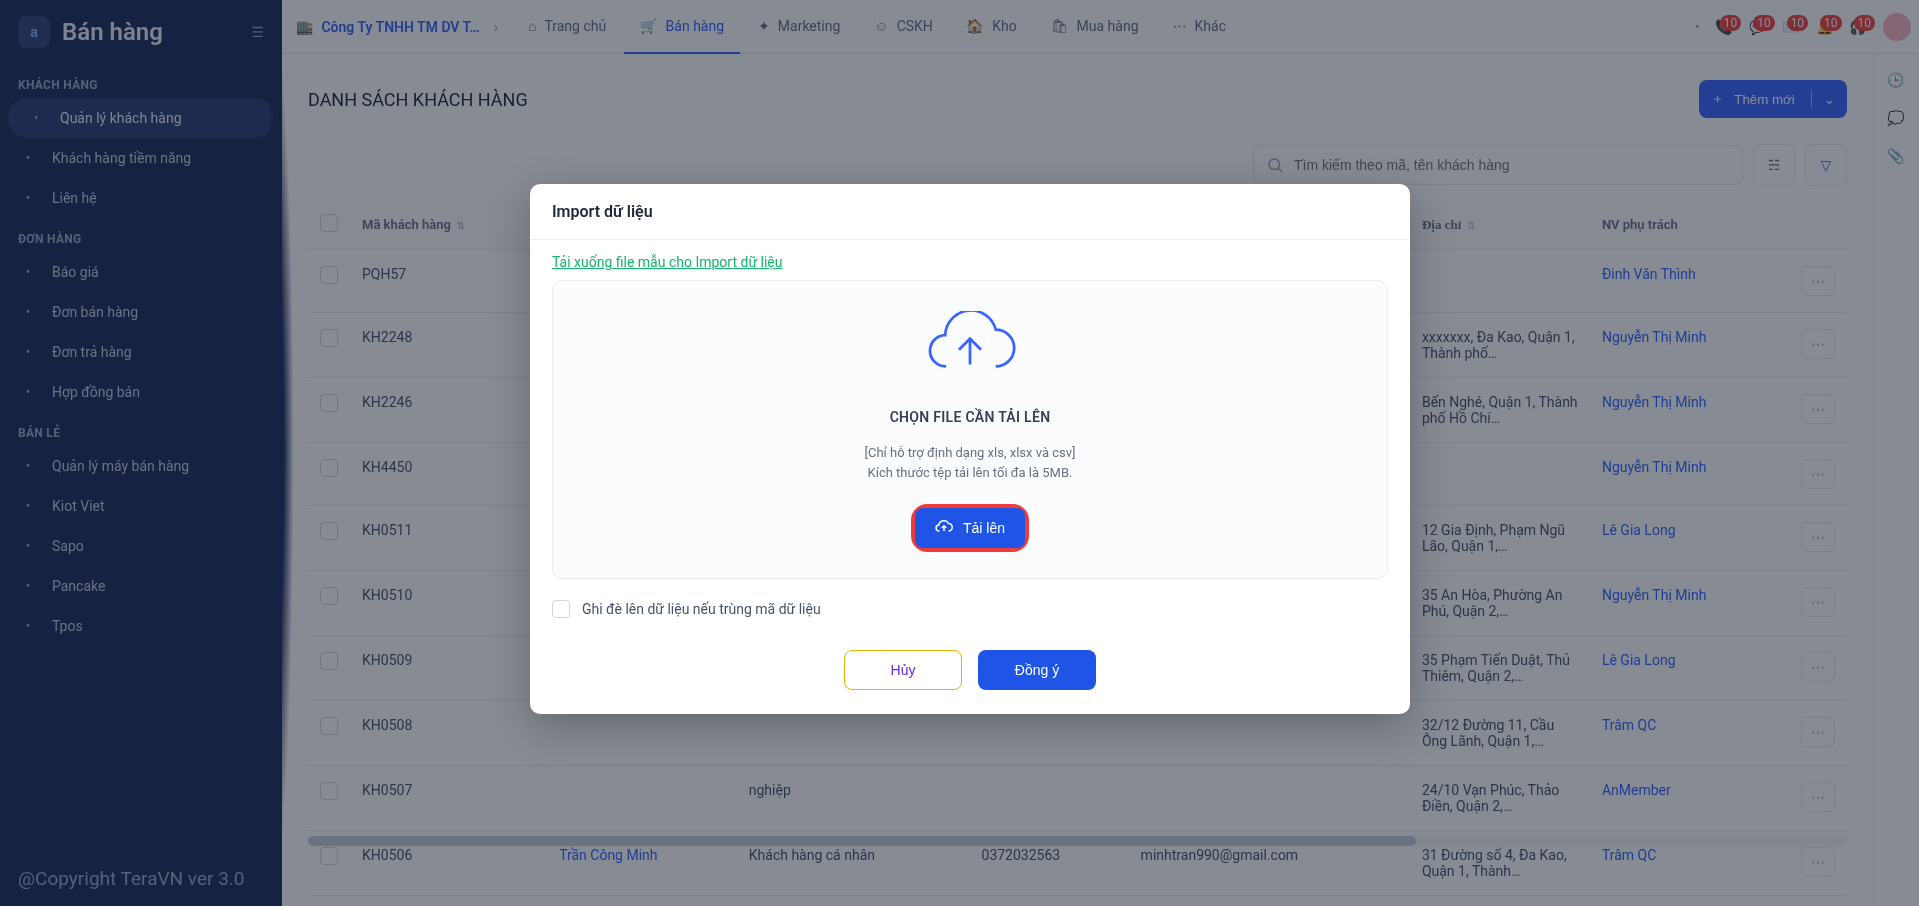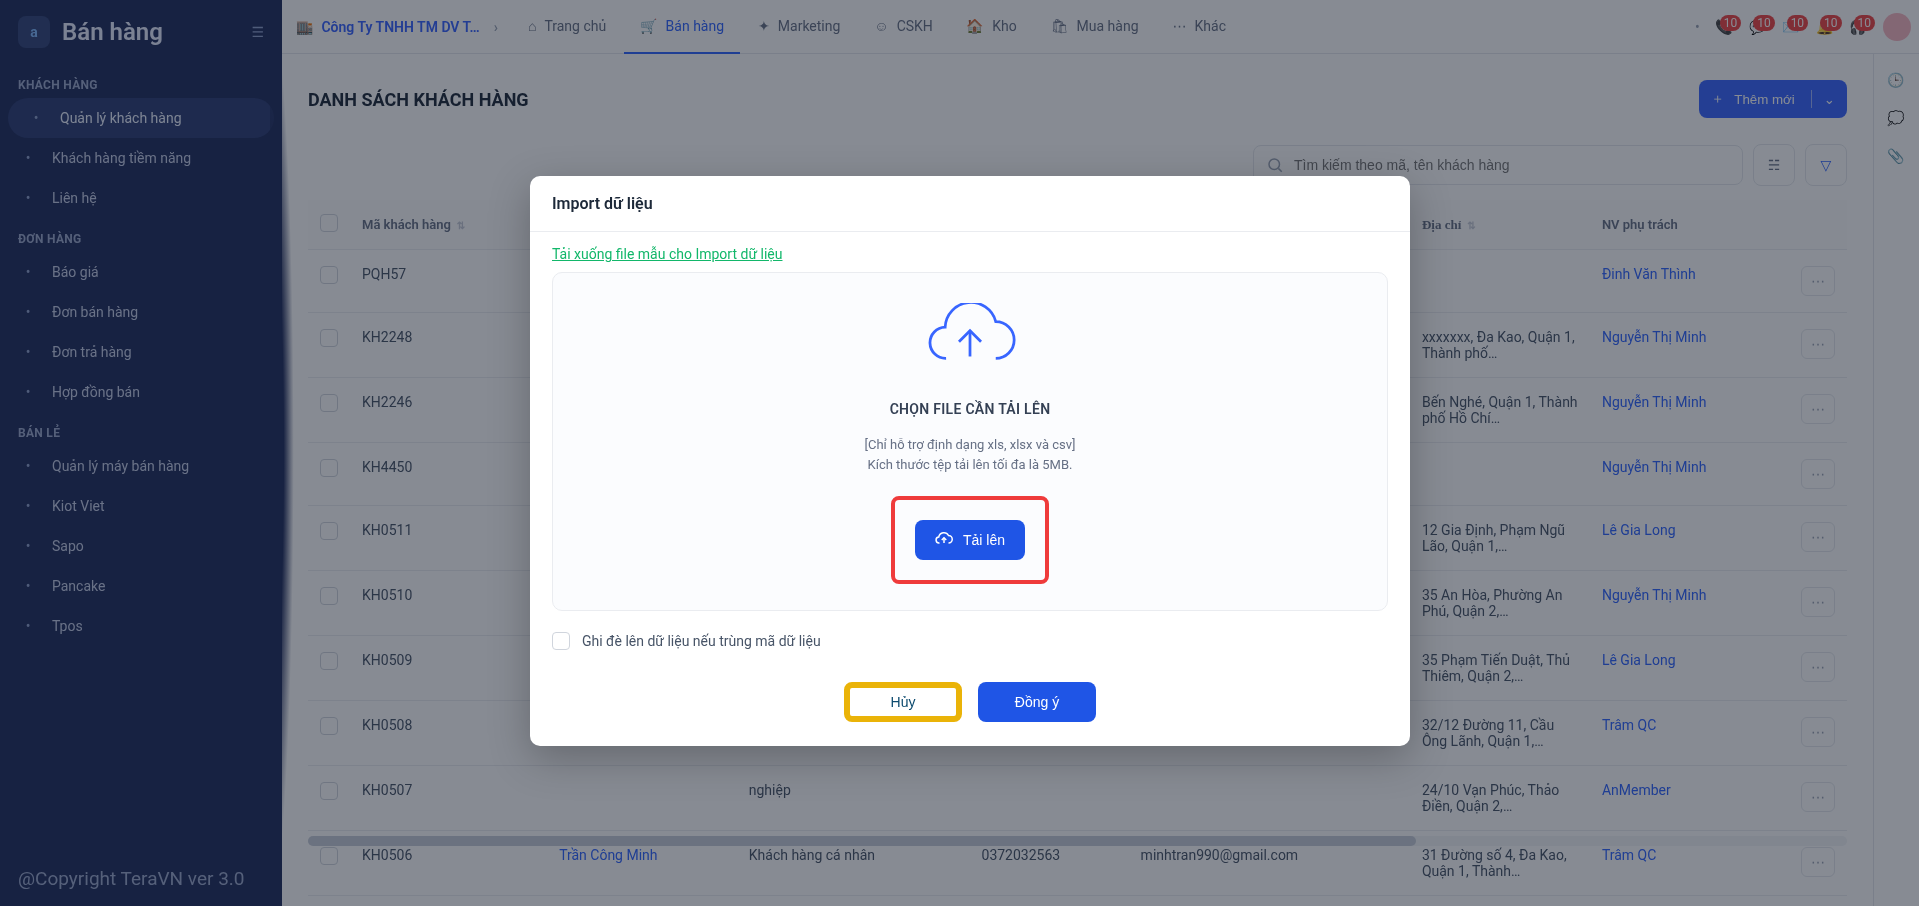--- a/index.html
+++ b/index.html
@@ -29,21 +29,21 @@
   .top-right{margin-left:auto;display:flex;align-items:center;gap:16px;color:#98a2b3;}
   .noti{position:relative;}
   .noti .badge{position:absolute;top:-4px;right:-8px;background:#ef4444;color:#fff;border-radius:10px;font-size:12px;padding:1px 4px;min-width:16px;text-align:center;}
   .avatar{width:28px;height:28px;border-radius:50%;background:#f7b6c1;}
   
   
   .rightrail{position:absolute;right:0;top:54px;width:46px;height:calc(906px - 54px);border-left:1px solid #e4e7ec;display:flex;flex-direction:column;align-items:center;gap:22px;padding-top:18px;color:#98a2b3;}
   
   
   .content{position:absolute;left:282px;top:54px;right:46px;bottom:0;padding:22px 26px 0 26px;display:flex;flex-direction:column;}
-  .page-title{font-size:18px;font-weight:700;color:#1d2939;}
+  .page-title{font-size:18px;font-weight:400;color:#1d2939;}
   .toolbar{display:flex;align-items:center;margin-top:4px;}
   .add-btn{margin-left:auto;background:#3865ff;color:#fff;border:none;border-radius:8px;padding:10px 12px;display:flex;align-items:center;gap:10px;cursor:pointer;}
   .add-btn .sep{width:1px;height:18px;background:rgba(255,255,255,.5);margin:0 2px 0 6px;}
   .searchrow{display:flex;align-items:center;gap:10px;margin-top:26px;}
   .search{flex:0 0 490px;margin-left:auto;display:flex;align-items:center;gap:10px;border:1px solid #e4e7ec;border-radius:8px;padding:10px 12px;color:#98a2b3;}
   .search input{border:none;outline:none;flex:1;font-size:14px;color:#344054;}
   .sqbtn{width:42px;height:42px;border:1px solid #e4e7ec;border-radius:8px;display:flex;align-items:center;justify-content:center;color:#2f64ff;cursor:pointer;}
   .sqbtn.gray{color:#667085;}
   
   .tablewrap{margin-top:14px;flex:1;overflow:hidden;position:relative;}
@@ -55,34 +55,34 @@
   .link{color:#2f64ff;}
   .chk{width:18px;height:18px;border:1.5px solid #d0d5dd;border-radius:4px;display:inline-block;}
   .rowmenu{width:34px;height:30px;border:1px solid #e4e7ec;border-radius:6px;display:flex;align-items:center;justify-content:center;color:#98a2b3;cursor:pointer;}
   .hscroll{position:absolute;left:0;right:0;bottom:60px;height:10px;background:#f2f4f7;border-radius:6px;}
   .hscroll .thumb{height:100%;width:72%;background:#c7cdd8;border-radius:6px;}
   
   .pager{display:flex;align-items:center;gap:10px;padding:14px 0 18px;color:#475467;}
   
   
   .overlay{position:absolute;inset:0;background:rgba(16,24,40,.5);}
-  .modal{position:absolute;width:880px;left:530px;top:176px;background:#fff;border-radius:10px;box-shadow:0 12px 40px rgba(0,0,0,.25);overflow:hidden;}
+  .modal{position:absolute;width:880px;left:530px;top:184px;background:#fff;border-radius:10px;box-shadow:0 12px 40px rgba(0,0,0,.25);overflow:hidden;}
   .modal-head{padding:18px 22px;font-size:16px;font-weight:600;color:#1d2939;border-bottom:1px solid #eaecf0;}
   .modal-body{padding:14px 22px 22px;}
   .dl-link{color:#12b76a;font-size:14px;}
   .upload-box{margin-top:10px;border:1px solid #eaecf0;border-radius:10px;background:#fbfcfe;padding:30px 20px 26px;text-align:center;}
   .cloud{width:92px;height:72px;margin:0 auto 26px;}
   .upload-title{font-weight:600;color:#344054;letter-spacing:.3px;}
   .upload-sub{color:#667085;font-size:13px;margin-top:18px;line-height:1.5;}
-  .upload-btn-wrap{margin-top:22px;display:inline-block;border:4px solid #ef3b3b;padding:20px;border-radius:8px;}
+  .upload-btn-wrap{margin-top:22px;display:inline-block;border:4px solid #ef3b3b;padding:0;border-radius:16px;}
   .upload-btn{background:#1f55e6;color:#fff;border:none;border-radius:8px;padding:12px 20px;display:flex;align-items:center;gap:10px;cursor:pointer;font-size:14px;}
   .ow{display:flex;align-items:center;gap:12px;margin-top:21px;color:#475467;}
   .modal-foot{display:flex;gap:16px;justify-content:center;padding:10px 0 24px;}
   .btn{min-width:118px;height:40px;border-radius:8px;font-size:14px;cursor:pointer;}
-  .btn-outline{background:#fff;border:6px solid #eab308;color:#0c4a6e;}
+  .btn-outline{background:#fff;border:1px solid #eab308;color:#6d28d9;}
   .btn-primary{background:#1f55e6;border:none;color:#fff;}
   
   svg{display:block;}
 </style>
 </head>
 <body>
 
 <aside class="sidebar">
   <div class="sidebar-head">
     <div class="logo">a</div>

